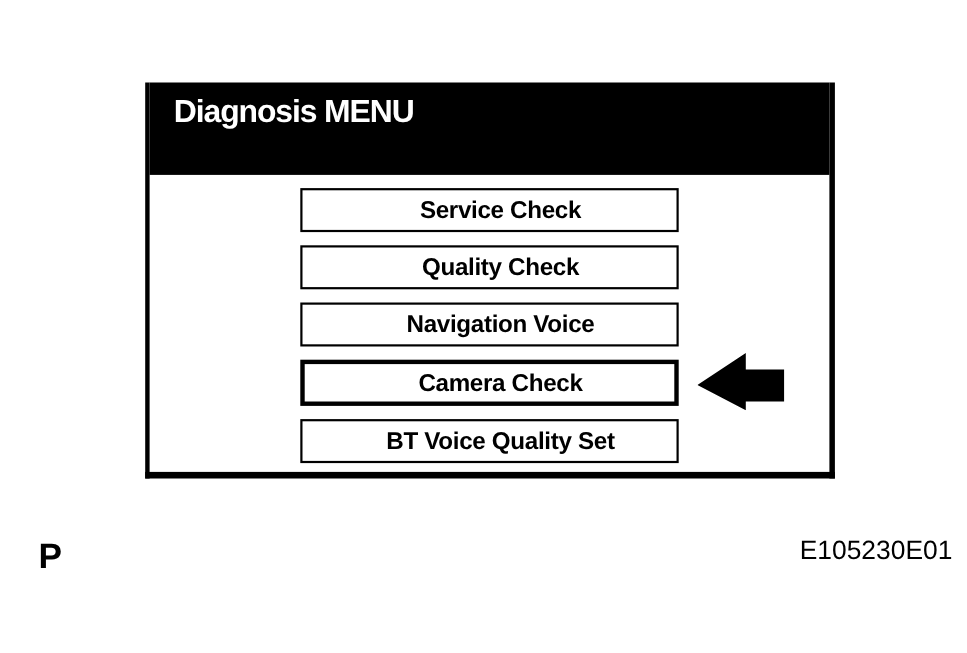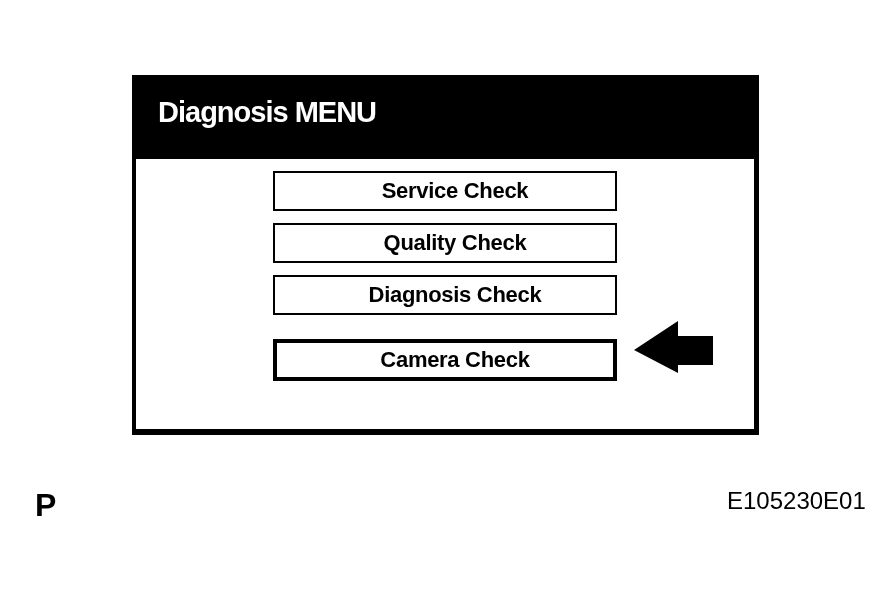--- a/index.html
+++ b/index.html
@@ -24,21 +24,21 @@
     border-left: 4px solid var(--line, #000);
     border-right: 5px solid var(--line, #000);
     border-bottom: 6px solid var(--line, #000);
     background: var(--screen-bg, #fff);
   }
   .screen-header {
     height: 84px;
     background: var(--header-bg, #000);
     color: var(--header-fg, #fff);
     box-sizing: border-box;
-    padding: 21px 0 0 22px;
+    padding: 11px 0 0 22px;
   }
   .screen-title {
     font-size: 29px;
     font-weight: bold;
     letter-spacing: -1px;
     white-space: nowrap;
   }
   .screen-body {
     display: flex;
     flex-direction: column;
@@ -58,21 +58,20 @@
     justify-content: center;
     font-size: 22px;
     font-weight: bold;
     letter-spacing: -0.3px;
     white-space: nowrap;
     padding-left: 20px;
   }
   .menu-button.selected {
     height: 42px;
     border-width: 4px;
-    margin-top: 12px;
   }
   .selection-arrow {
     position: absolute;
     left: 634px;
     top: 321px;
     width: 79px;
     height: 52px;
   }
   .selection-arrow polygon {
     fill: var(--line, #000);
@@ -98,22 +97,23 @@
 </head>
 <body style="--page-bg: #ffffff; --screen-bg: #ffffff; --header-bg: #000000; --header-fg: #ffffff; --line: #000000; --button-fg: #000000;">
 
 <div class="screen">
   <div class="screen-header">
     <span class="screen-title">Diagnosis MENU</span>
   </div>
   <div class="screen-body" id="menu-list">
       <div class="menu-button">Service Check</div>
       <div class="menu-button">Quality Check</div>
-      <div class="menu-button">Diagnosis Check</div>
+      <div class="menu-button">Navigation Voice</div>
       <div class="menu-button selected">Camera Check</div>
+      <div class="menu-button">BT Voice Quality Set</div>
     </div>
 </div>
 
 <svg class="selection-arrow" viewBox="0 0 79 52" xmlns="http://www.w3.org/2000/svg">
   <polygon points="0,29 44,0 44,15 79,15 79,44 44,44 44,52"></polygon>
 </svg>
 
 <div class="page-letter">P</div>
 
 <div class="figure-code">E105230E01</div>

